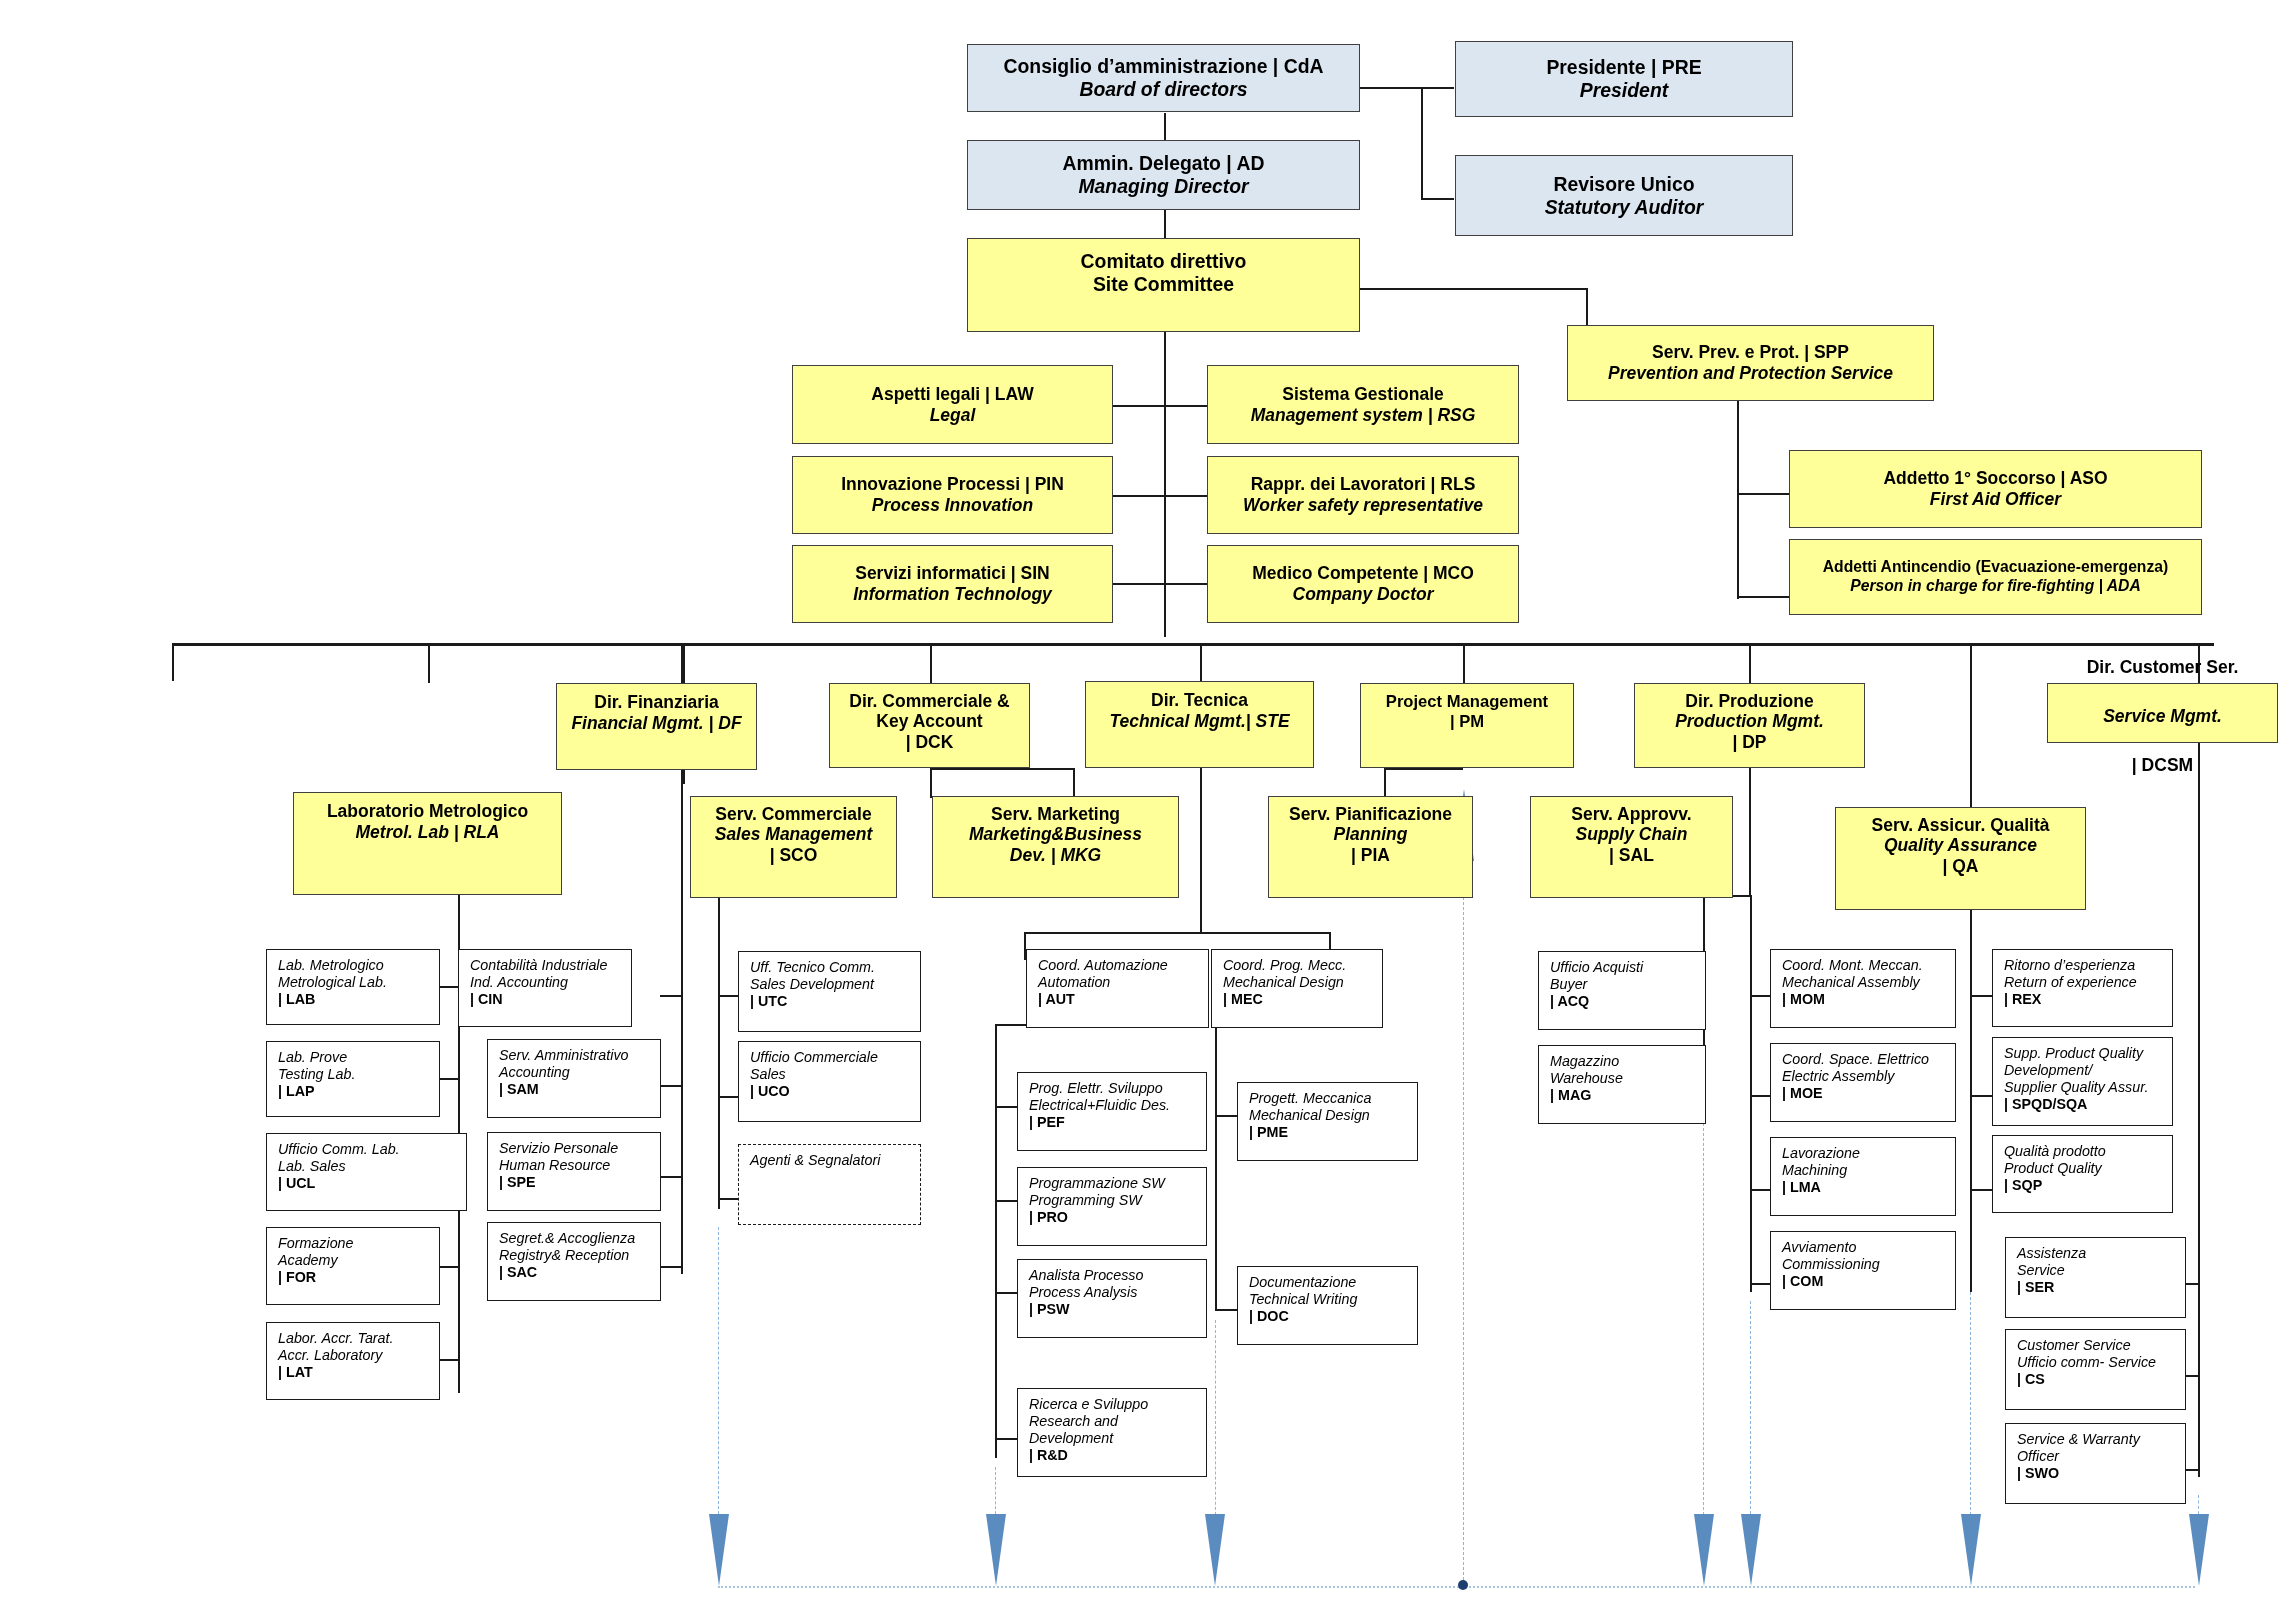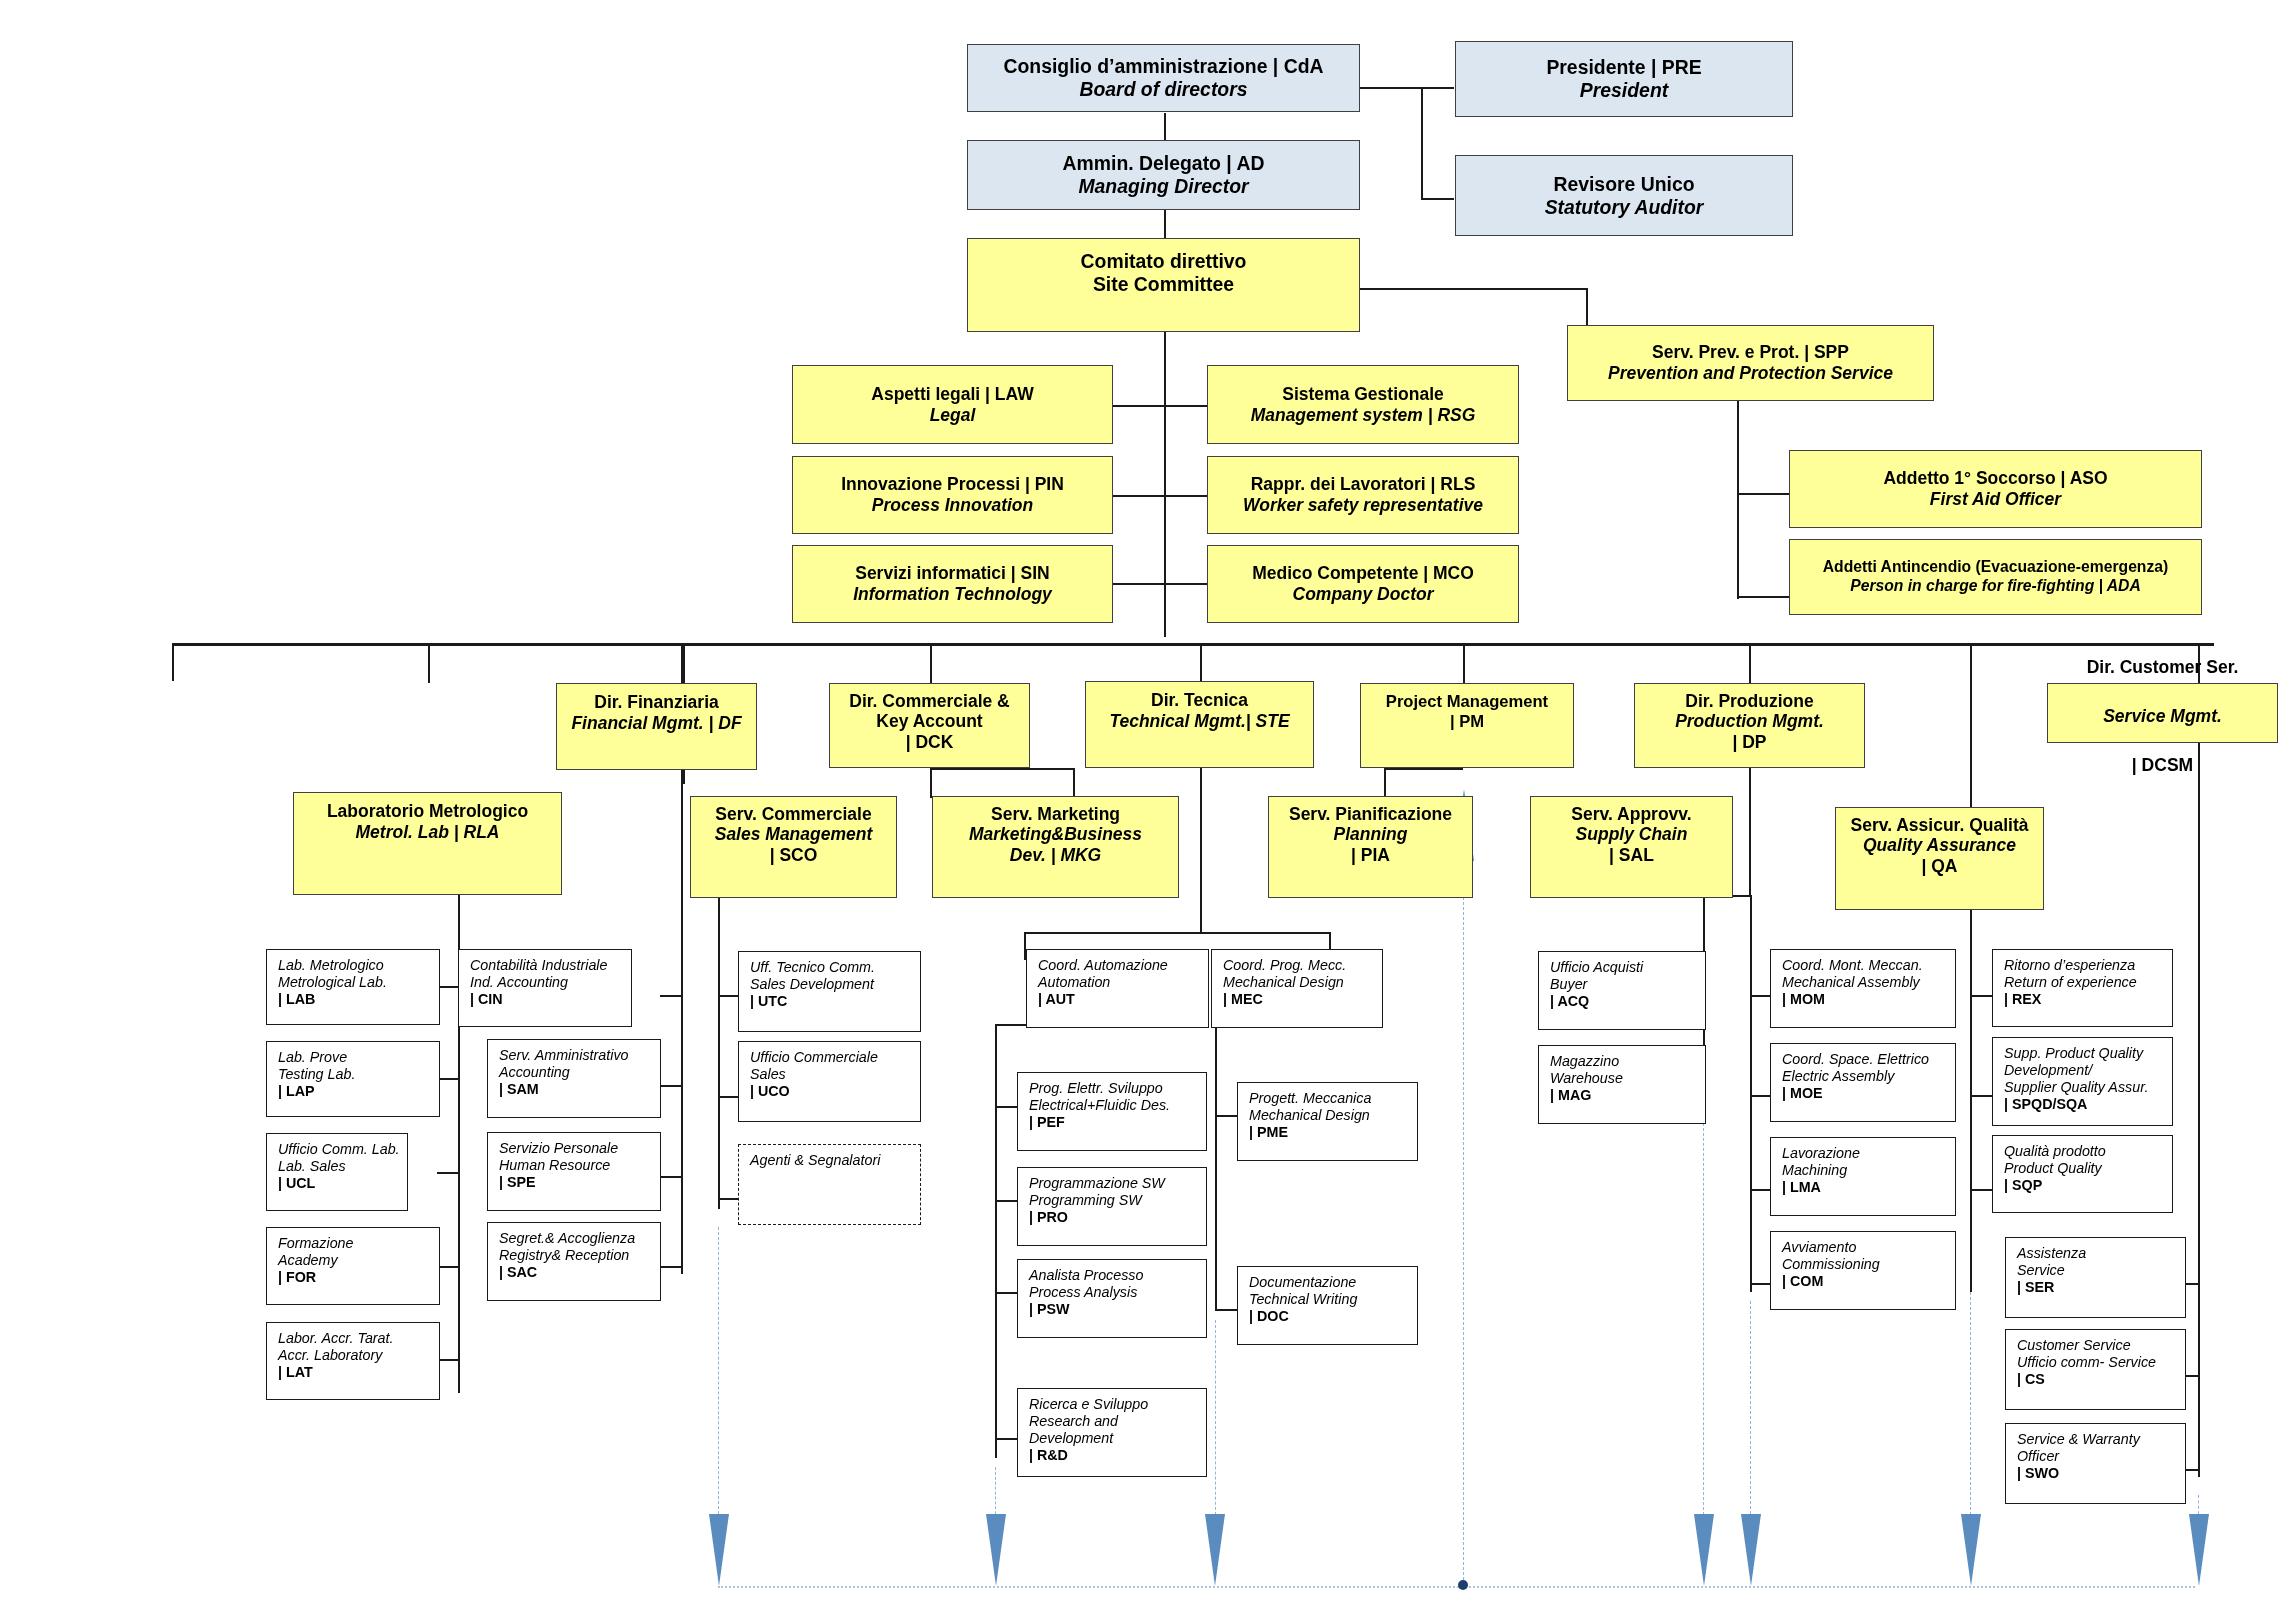--- a/index.html
+++ b/index.html
@@ -310,37 +310,37 @@
     <div class="l2">Planning</div>
     <div class="l3">| PIA</div>
   </div>
 
   <div class="box yellow sub" style="left:1530px;top:796px;width:203px;height:102px;justify-content:flex-start;padding-top:6.5px;">
     <div class="l1">Serv. Approvv.</div>
     <div class="l2">Supply Chain</div>
     <div class="l3">| SAL</div>
   </div>
 
-  <div class="box yellow sub" style="left:1835px;top:807px;width:209px;height:103px;justify-content:flex-start;padding-top:6.5px;">
+  <div class="box yellow sub" style="left:1835px;top:807px;width:251px;height:103px;justify-content:flex-start;padding-top:6.5px;">
     <div class="l1">Serv. Assicur. Qualità</div>
     <div class="l2">Quality Assurance</div>
     <div class="l3">| QA</div>
   </div>
 
   <div class="box white leaf" style="left:266px;top:949px;width:174px;height:76px;">
     <div class="wl">Lab. Metrologico</div>
     <div class="wl">Metrological Lab.</div>
     <div class="wcode">| LAB</div>
   </div>
   <div class="box white leaf" style="left:266px;top:1041px;width:174px;height:76px;">
     <div class="wl">Lab. Prove</div>
     <div class="wl">Testing Lab.</div>
     <div class="wcode">| LAP</div>
   </div>
-  <div class="box white leaf" style="left:266px;top:1133px;width:142px;height:78px;">
+  <div class="box white leaf" style="left:266px;top:1133px;width:201px;height:78px;">
     <div class="wl">Ufficio Comm. Lab.</div>
     <div class="wl">Lab. Sales</div>
     <div class="wcode">| UCL</div>
   </div>
   <div class="box white leaf" style="left:266px;top:1227px;width:174px;height:78px;">
     <div class="wl">Formazione</div>
     <div class="wl">Academy</div>
     <div class="wcode">| FOR</div>
   </div>
   <div class="box white leaf" style="left:266px;top:1322px;width:174px;height:78px;">

